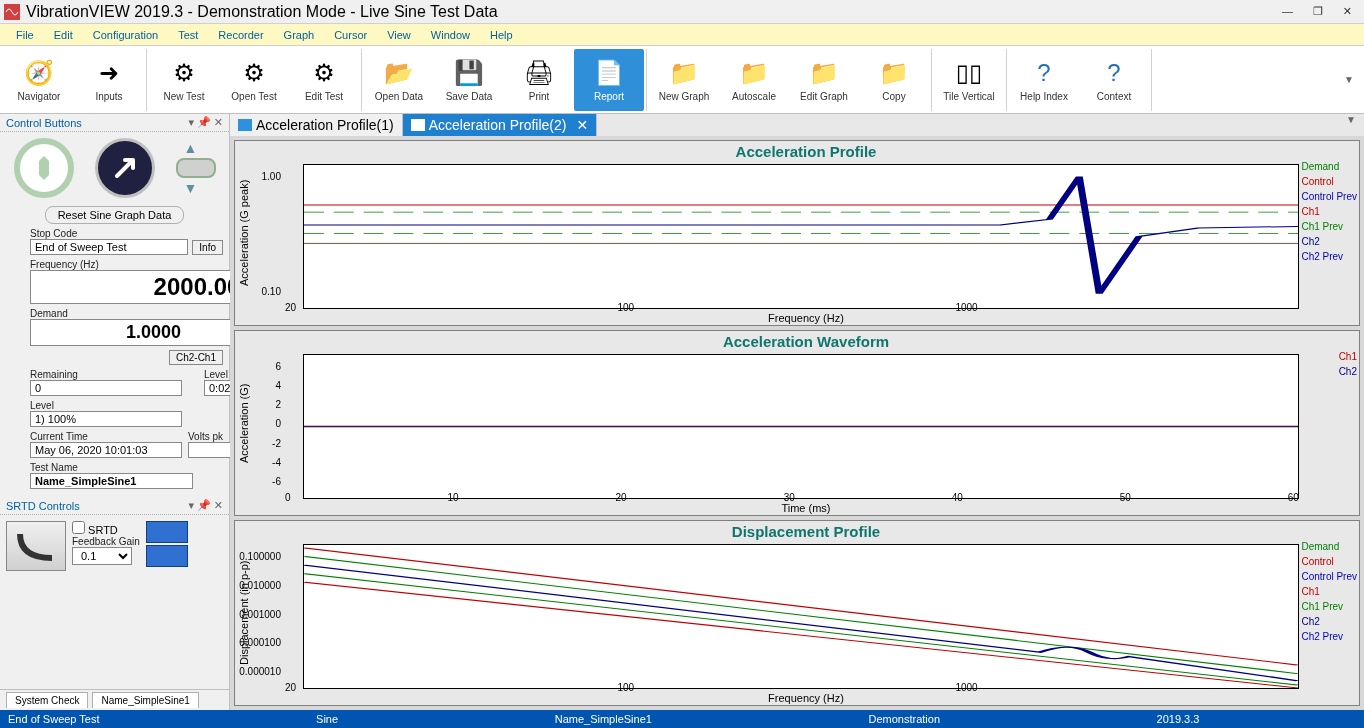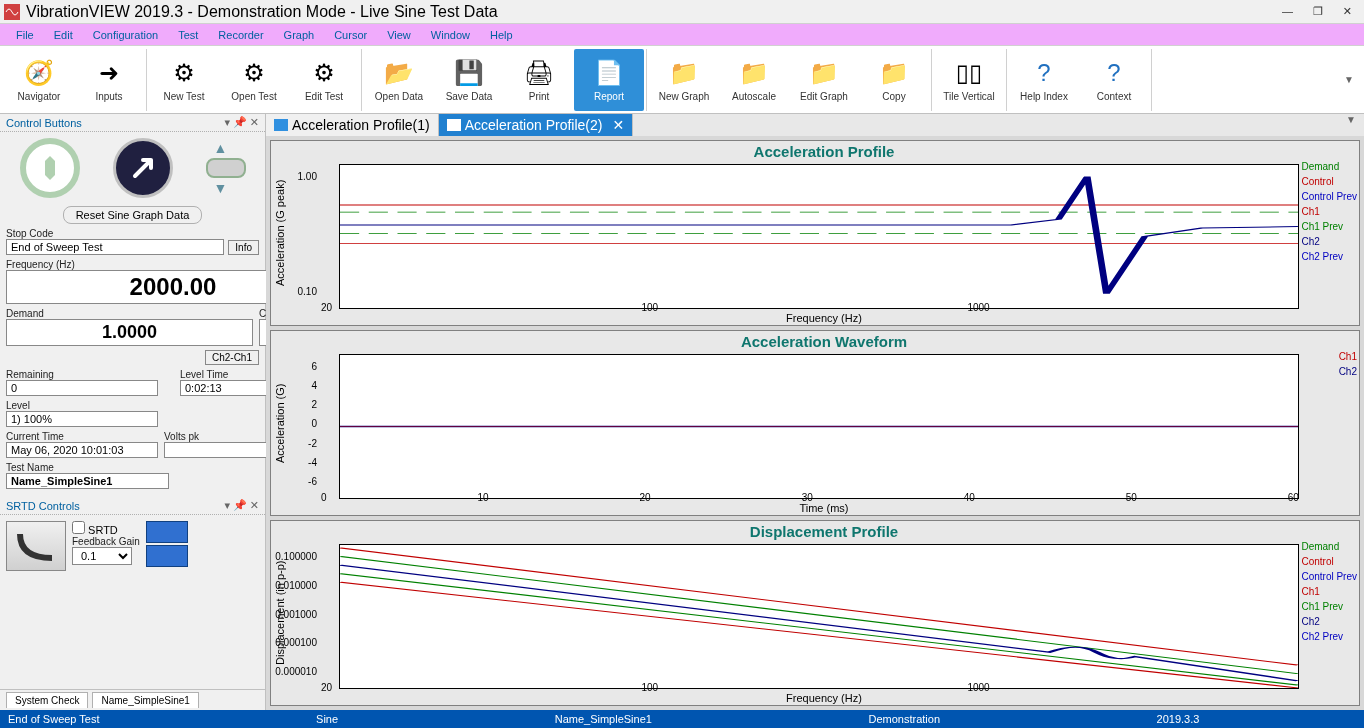--- a/index.html
+++ b/index.html
@@ -1,42 +1,42 @@
 <!DOCTYPE html>
 <html><head>
 <meta charset="utf-8">
 <style>
 * { box-sizing: border-box; margin: 0; padding: 0; }
 body { font-family: "Segoe UI", Tahoma, sans-serif; font-size: 11px; background: #f0f0f0; width: 1364px; height: 728px; overflow: hidden; display: flex; flex-direction: column; }
 .titlebar { height: 24px; background: #f0f0f0; display: flex; align-items: center; padding: 0 4px; border-bottom: 1px solid #d0d0d0; }
 .titlebar .logo { width: 16px; height: 16px; margin-right: 6px; }
 .titlebar .title { color: #000000; font-size: 16px; }
 .titlebar .winbtns { margin-left: auto; display: flex; gap: 20px; padding-right: 8px; color: #333; }
-.menubar { height: 22px; background: #f0abfc; display: flex; align-items: center; padding: 0 8px; gap: 4px; border-bottom: 1px solid #d0d0d0; }
+.menubar { height: 22px; background: #fef9c3; display: flex; align-items: center; padding: 0 8px; gap: 4px; border-bottom: 1px solid #d0d0d0; }
 .menubar span { padding: 2px 8px; color: #0060a0; cursor: pointer; }
 .toolbar { height: 68px; background: #fff; display: flex; align-items: center; padding: 2px; border-bottom: 1px solid #c0c0c0; }
 .tool-group { display: flex; border-right: 1px solid #d0d0d0; height: 62px; padding: 0 2px; }
 .tool-btn { display: flex; flex-direction: column; align-items: center; justify-content: center; width: 70px; cursor: pointer; padding: 2px; border-radius: 2px; }
 .tool-btn.active { background: #2f8fd8; color: #fff; }
 .tool-btn .ico { width: 32px; height: 32px; display: flex; align-items: center; justify-content: center; font-size: 24px; }
 .tool-btn .lbl { font-size: 10px; color: #333; margin-top: 2px; }
 .tool-btn.active .lbl { color: #fff; }
 .dropdown-arrow { margin-left: auto; padding-right: 8px; color: #666; font-size: 10px; }
 .main-area { display: flex; flex: 1; overflow: hidden; }
-.left-panel { width: 266px; background: #f0f0f0; display: flex; flex-direction: column; border-right: 1px solid #c0c0c0; }
+.left-panel { width: 230px; background: #f0f0f0; display: flex; flex-direction: column; border-right: 1px solid #c0c0c0; }
 .panel-header { display: flex; align-items: center; padding: 2px 6px; color: #0060a0; font-size: 11px; gap: 4px; border-bottom: 1px dotted #b0b0b0; }
 .panel-header .hdrbtns { margin-left: auto; display: flex; gap: 3px; color: #666; }
 .control-btns-row { display: flex; align-items: center; justify-content: space-around; padding: 6px; gap: 6px; }
 .octagon-btn { width: 60px; height: 60px; border-radius: 50%; border: 6px solid #b0d0b0; background: #fff; display: flex; align-items: center; justify-content: center; }
 .round-btn { width: 60px; height: 60px; border-radius: 50%; background: #202040; display: flex; align-items: center; justify-content: center; border: 3px solid #c0c0c0; }
 .slider-btns { display: flex; flex-direction: column; gap: 1px; }
 .slider-tri { width: 30px; height: 18px; display: flex; align-items: center; justify-content: center; color: #6090a0; font-size: 14px; }
 .slider-mid { width: 40px; height: 20px; border: 2px solid #90b090; border-radius: 8px; background: #d0d0d0; }
 .wide-btn { display: block; margin: 2px auto; padding: 2px 12px; font-size: 11px; background: #f0f0f0; border: 1px solid #b0b0b0; border-radius: 8px; cursor: pointer; }
-.field-group { padding: 2px 6px; }
+.field-group { padding: 2px 6px; margin-left: 24px; }
 .field-label { font-size: 10px; color: #222; }
 .field-row { display: flex; gap: 4px; align-items: center; }
 .field-input { border: 1px solid #888; padding: 1px 4px; font-size: 11px; background: #fff; flex: 1; }
 .field-input.big { font-family: Arial; font-size: 24px; font-weight: bold; text-align: center; padding: 2px; }
 .field-input.med { font-family: Arial; font-size: 18px; font-weight: bold; text-align: center; padding: 2px; }
 .field-input.green { color: #008000; }
 .small-btn { padding: 1px 6px; font-size: 10px; border: 1px solid #888; background: #f0f0f0; cursor: pointer; }
 .radio-row input { margin-right: 3px; }
 .two-col { display: flex; gap: 6px; }
 .two-col > div { flex: 1; }

